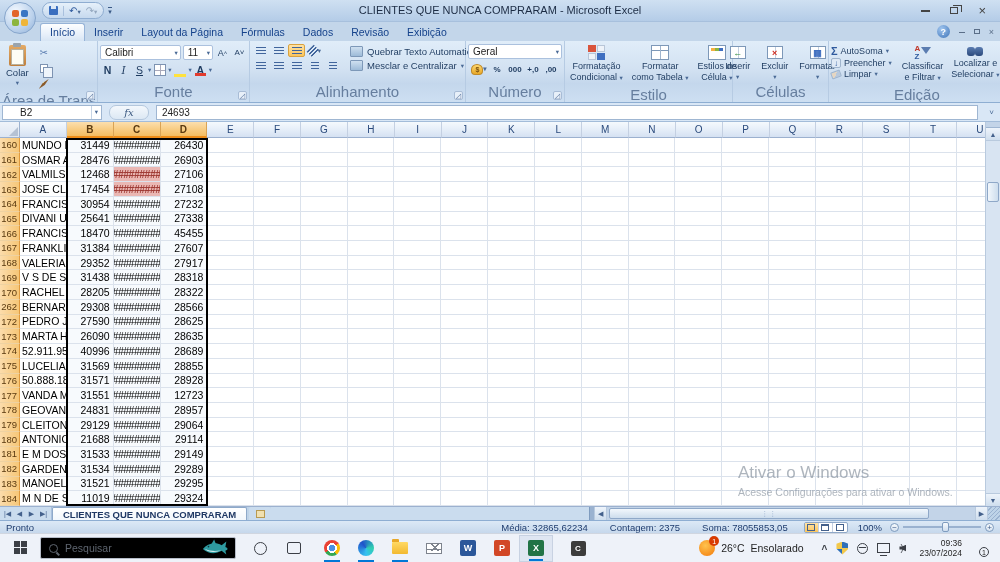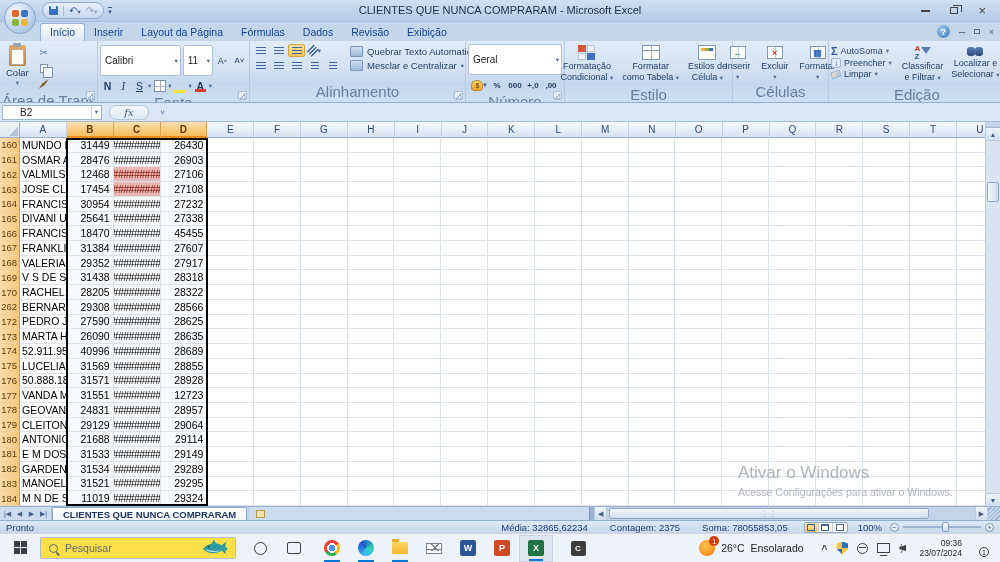--- a/index.html
+++ b/index.html
@@ -46,21 +46,21 @@
   .bigbtn{display:flex;flex-direction:column;align-items:center;justify-content:flex-start;padding:2px 4px;border-radius:3px;gap:1px}
   .clip-icon{width:17px;height:21px;background:linear-gradient(#e3aa66,#c07f3c);border-radius:2px;position:relative}
   .clip-icon:before{content:'';position:absolute;left:2px;top:4px;right:2px;bottom:1px;background:#fdfdf5;border:1px solid #b9b29e}
   .clip-icon:after{content:'';position:absolute;left:4px;top:-2px;width:8px;height:4px;background:#9aa4ad;border-radius:1px}
   .smallcol{display:flex;flex-direction:column;gap:2px;padding-top:2px}
   .sbtn{width:16px;height:14px;display:flex;align-items:center;justify-content:center;font-size:10px}
   .copy-ic{width:8px;height:9px;border:1px solid #7d93b2;background:#fff;position:relative}
   .copy-ic:before{content:'';position:absolute;left:2px;top:2px;width:8px;height:9px;border:1px solid #7d93b2;background:#eef4fb}
   .brush-ic{width:10px;height:10px;background:linear-gradient(135deg,#e8c44a 40%,#8a5a2a 40%);clip-path:polygon(0 100%,40% 40%,100% 0,60% 60%)}
   .fontrow{display:flex;gap:2px;align-items:center}
-  .selbox{background:#fff;border:1px solid #abc1de;border-radius:2px;font-size:10px;color:#222;display:flex;align-items:center;height:31px;padding:0 2px 0 4px;gap:2px}
+  .selbox{background:#fff;border:1px solid #abc1de;border-radius:2px;font-size:10px;color:#222;display:flex;align-items:center;height:15px;padding:0 2px 0 4px;gap:2px}
   .dd{font-size:6.5px;color:#4a6a96}
   .fbtns{display:flex;gap:1px;align-items:center;margin-top:2px}
   .fbtn{min-width:15px;height:15px;border-radius:2px;display:flex;align-items:center;justify-content:center;font-size:10.5px;color:#1d3least}
   .fbtn{color:#1d3a5f}
   .u-line{text-decoration:underline}
   .color-a{position:relative;font-weight:bold}
   .color-a:after{content:'';position:absolute;left:2px;right:2px;bottom:1px;height:3px;background:#e23b2e}
   .fill-ic{position:relative;width:11px;height:10px;background:linear-gradient(#cdd7e4,#9fb4cd);clip-path:polygon(20% 0,80% 40%,40% 90%,0 50%)}
   .fill-wrap{position:relative;width:14px;height:14px}
   .fill-wrap:after{content:'';position:absolute;left:1px;right:1px;bottom:0;height:3px;background:#ffe23e}
@@ -175,21 +175,21 @@
   .zoomslider{display:flex;align-items:center;margin-left:8px;gap:4px;width:104px}
   .zs-btn{width:9px;height:9px;border-radius:50%;border:1px solid #7f9cbf;background:linear-gradient(#f6fafd,#d5e2f0);color:#44618c;font-size:8px;line-height:7px;text-align:center}
   .zs-track{flex:1;height:2px;background:#9ab2d0;position:relative}
   .zs-thumb{position:absolute;left:50%;top:-4px;width:7px;height:10px;background:linear-gradient(#f6fafd,#cfdeee);border:1px solid #7f9cbf;border-radius:2px}
 
   
   .taskbar{height:29px;flex:0 0 29px;background:#eef2f9;border-top:1px solid #d0d6e0;display:flex;align-items:center;padding:0 4px;gap:0}
   .start{width:26px;height:26px;display:flex;align-items:center;justify-content:center;margin-left:4px}
   .winlogo{width:14px;height:14px;display:grid;grid-template-columns:6px 6px;grid-template-rows:6px 6px;gap:1px}
   .winlogo i{background:#3b3f46}
-  .searchbox{width:196px;height:22px;background:#fde047;border:1px solid #b6bcc8;border-radius:2px;display:flex;align-items:center;padding:0 4px 0 8px;margin-left:6px;gap:7px}
+  .searchbox{width:196px;height:22px;background:#000000;border:1px solid #b6bcc8;border-radius:2px;display:flex;align-items:center;padding:0 4px 0 8px;margin-left:6px;gap:7px}
   .mag{width:9px;height:9px;border:1.5px solid #5f6670;border-radius:50%;position:relative;flex:0 0 9px}
   .mag:after{content:'';position:absolute;right:-3px;bottom:-3px;width:4px;height:1.5px;background:#5f6670;transform:rotate(45deg)}
   .searchtext{font-size:10.5px;color:#5f6670;flex:1}
   .shark{flex:0 0 30px;height:20px}
   .tb-circle{width:13px;height:13px;border:1.5px solid #3b3f46;border-radius:50%;margin-left:18px}
   .taskview{width:14px;height:12px;border:1.5px solid #3b3f46;border-radius:2px;position:relative;margin-left:20px}
   .tbicons{display:flex;align-items:center;margin-left:14px;gap:0}
   .tbi{width:34px;height:27px;display:flex;align-items:center;justify-content:center;position:relative}
   .tbi.active{background:#dfe6f2;border:1px solid #c8d2e2}
   .tbi .under{position:absolute;bottom:0;left:9px;right:9px;height:2px;background:#0078d7}
@@ -391,21 +391,21 @@
         <span class="nbtn">%</span>
         <span class="nbtn">000</span>
         <span class="nbtn">+,0</span>
         <span class="nbtn">,00</span>
       </div>
       <div class="glabel">Número</div>
       <div class="launcher">◿</div>
     </div>
 
     <div class="rgroup" style="width:168px">
-      <div class="gcontent" style="justify-content:flex-end">
+      <div class="gcontent" style="justify-content:flex-start">
         <div class="stylebtn">
           <span class="fc-ic">
               <i></i>
               <i></i>
               <i></i>
               <i></i>
             </span>
           <span class="lbl">Formatação</span>
           <span class="lbl"><span>Condicional</span> <span class="dd">▾</span></span>
         </div>
@@ -491,20 +491,21 @@
   </div>
 
   <div class="fbar">
     <div class="namebox">
       <span class="nbv">B2</span>
       <span class="nb-dd">▾</span>
     </div>
     <div class="fx-zone">
       <span class="fx">fx</span>
     </div>
+    <div class="fval">24693</div>
     <div class="fchev">˅</div>
   </div>
 
   <div class="gridwrap">
     <div class="gridinner">
       <div class="colheaders" id="colheaders">
         <div class="corner"></div>
       <div class="ch">A</div>
           <div class="ch sel">B</div>
           <div class="ch sel">C</div>

